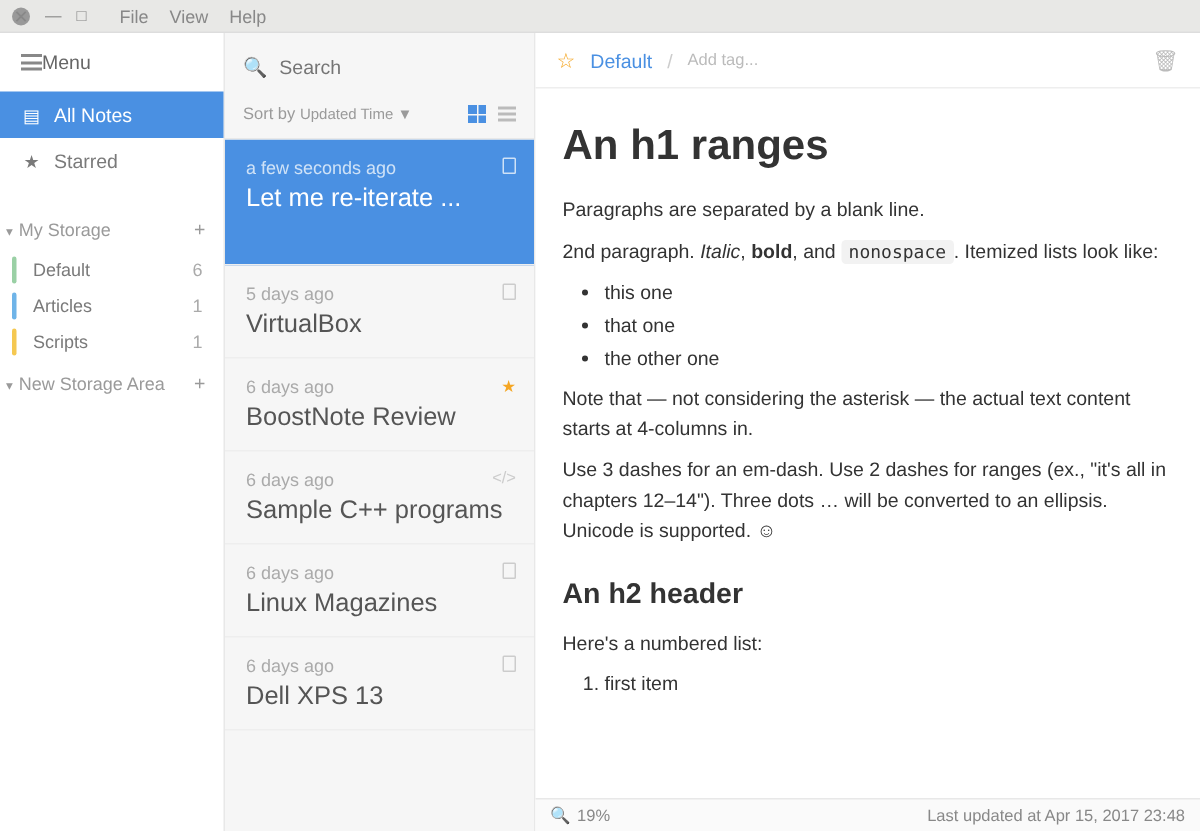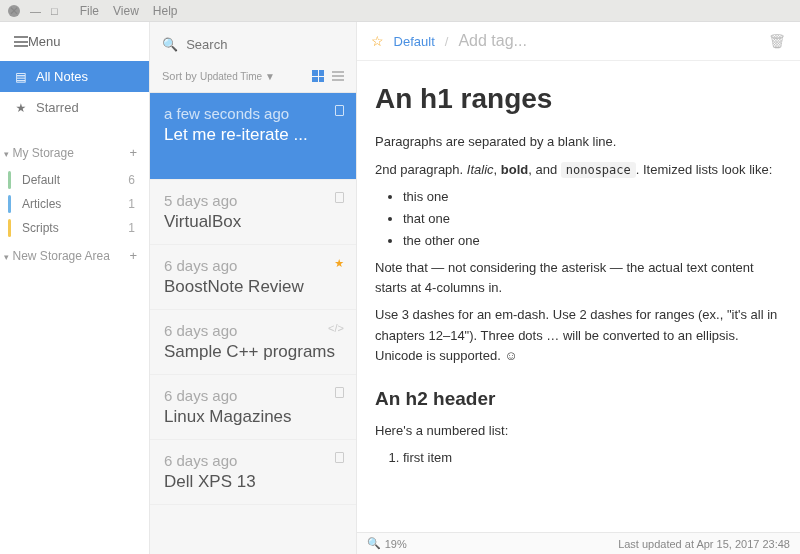--- a/index.html
+++ b/index.html
@@ -25,33 +25,33 @@
 .nl-top{display:flex;align-items:center;padding:10px 12px;gap:8px}
 .nl-search{flex:1;border:none;background:transparent;outline:none;font-size:13px;color:#666}
 .nl-add{width:24px;height:24px;border-radius:50%;border:1px solid #ddd;background:#fff;display:flex;align-items:center;justify-content:center;color:#888;font-size:14px;cursor:pointer}
 .nl-sort{display:flex;align-items:center;justify-content:space-between;padding:4px 12px 10px;color:#9a9a9a;font-size:11px;border-bottom:1px solid #e8e8e8}
 .nl-views{display:flex;gap:8px;align-items:center}
 .grid-ic{width:12px;height:12px;display:grid;grid-template-columns:1fr 1fr;gap:1px}
 .grid-ic span{background:#4a90e2}
 .list-ic{display:flex;flex-direction:column;gap:2px;width:12px}
 .list-ic span{height:2px;background:#bbb}
 .note{padding:12px 14px;border-bottom:1px solid #eee;cursor:pointer;position:relative}
-.note .time{font-size:15px;color:#aaa;margin-bottom:3px}
+.note .time{font-size:12px;color:#aaa;margin-bottom:3px}
 .note .title{font-size:17px;color:#555}
 .note.sel{background:#4a90e2}
 .note.sel .time{color:#cfe2f7}
 .note.sel .title{color:#fff}
 .note .type{position:absolute;top:12px;right:12px;color:#ccc;font-size:11px}
 .note.sel .type{color:#cfe2f7}
 .note .star{color:#f5a623}
 .content{flex:1;display:flex;flex-direction:column;background:#fff;min-width:0}
 .c-head{display:flex;align-items:center;gap:10px;padding:10px 14px;border-bottom:1px solid #eee}
 .c-star{color:#f5a623;font-size:14px}
 .crumb{color:#4a90e2;font-size:13px}
-.addtag{color:#bbb;font-size:16px}
+.addtag{color:#bbb;font-size:11px}
 .trash{margin-left:auto;color:#bbb;font-size:14px}
 .doc{flex:1;overflow:auto;padding:12px 22px 12px 18px;line-height:1.55;font-size:13px;color:#333;position:relative}
 .doc::-webkit-scrollbar{width:8px}.doc::-webkit-scrollbar-thumb{background:#ccc;border-radius:4px}
 .doc h1{font-size:28px;font-weight:700;margin:4px 0 12px}
 .doc h2{font-size:19px;font-weight:700;margin:18px 0 8px}
 .doc p{margin:7px 0}
 .doc ul,.doc ol{margin:6px 0 6px 28px}
 .doc li{margin:2px 0}
 .doc code{background:#f2f2f2;padding:1px 5px;border-radius:3px;font-family:monospace;font-size:12px}
 .doc blockquote{border-left:3px solid #2bb39a;padding:6px 12px;margin:10px 0;color:#555}

